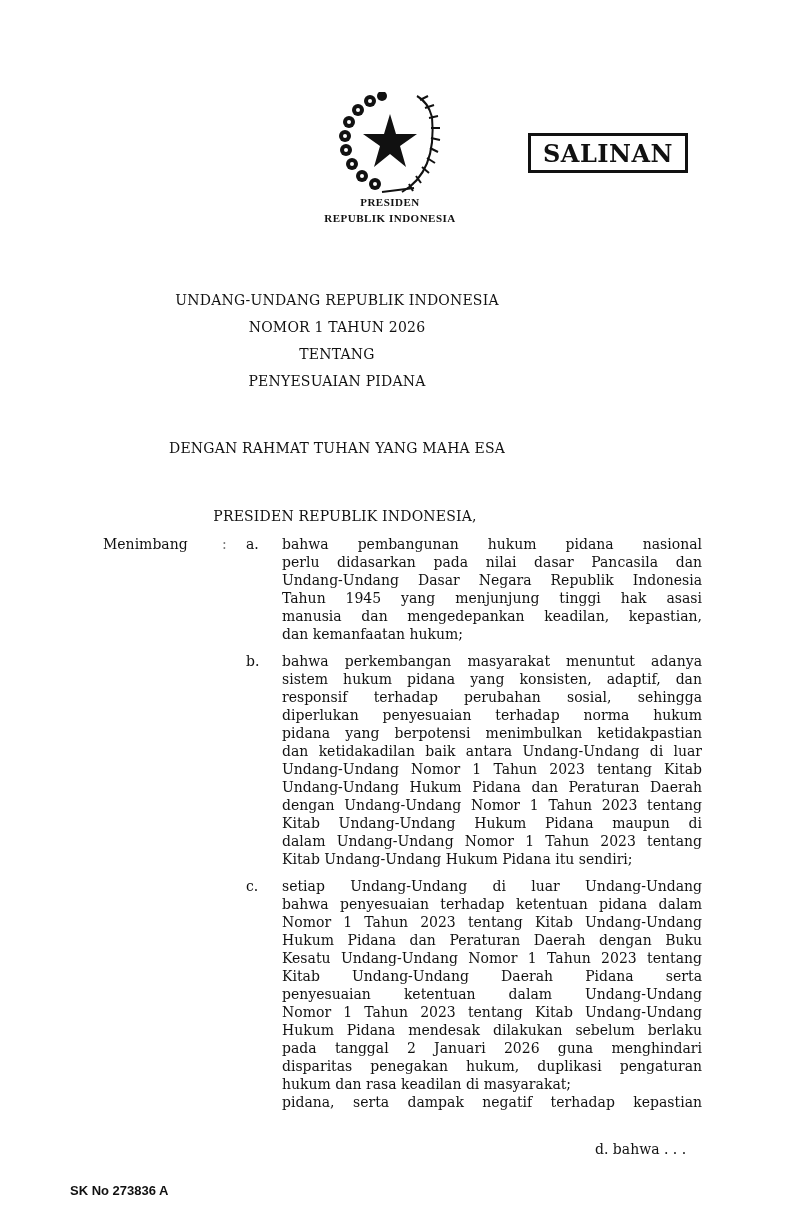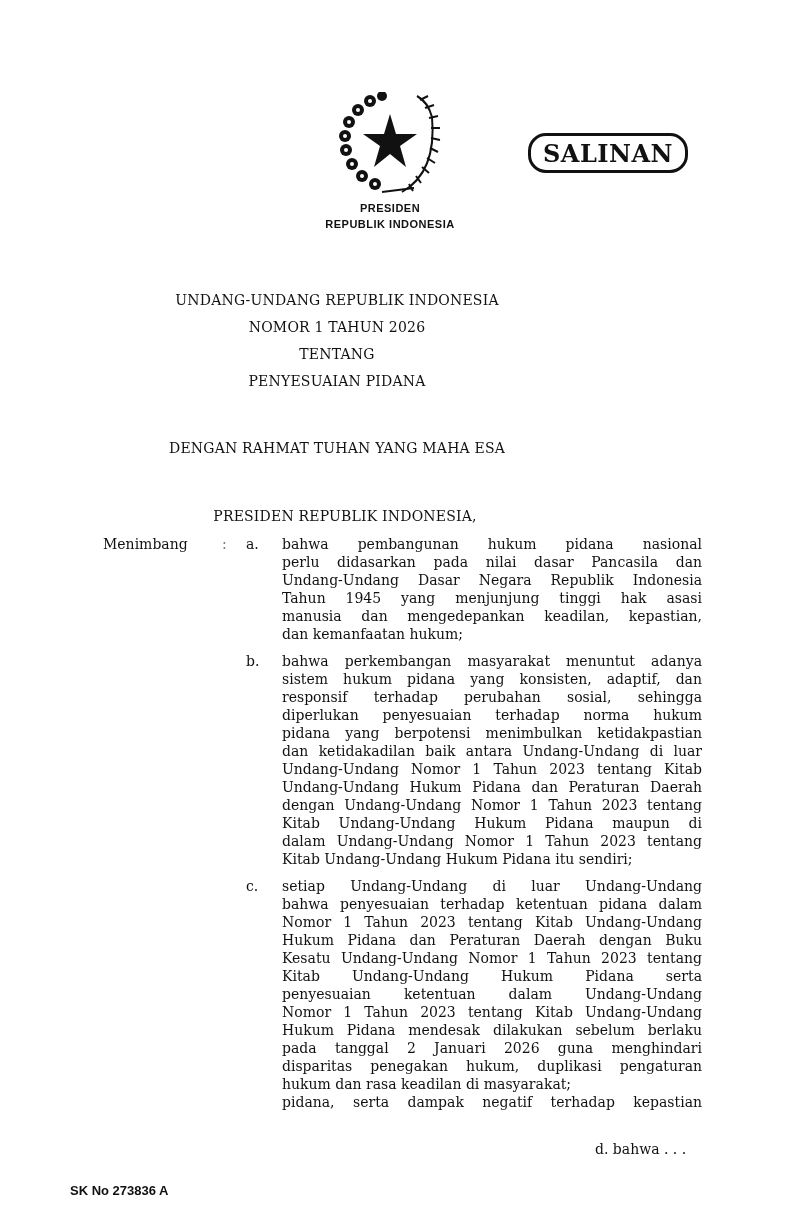--- a/index.html
+++ b/index.html
@@ -1,30 +1,30 @@
 <!DOCTYPE html>
 <html><head>
 <meta charset="utf-8">
 <style>
   html, body { margin: 0; padding: 0; background: #ffffff; }
   body {
     width: 800px; height: 1231px; position: relative; overflow: hidden;
     font-family: "DejaVu Serif", serif; color: #111;
   }
-  .abs { position: absolute; border-radius: 18px; }
+  .abs { position: absolute; }
   .emblem { left: 332px; top: 92px; width: 116px; height: 110px; }
   .salinan-box {
     left: 528px; top: 133px; width: 160px; height: 40px;
     border: 3px solid #111; box-sizing: border-box;
     display: flex; align-items: center; justify-content: center;
     font-family: "DejaVu Serif", serif; font-weight: bold; font-size: 24px; letter-spacing: 0.5px;
   }
   .pres-head {
-    left: 290px; top: 200px; width: 200px; text-align: center;
-    font-family: Liberation Sans, sans-serif; font-weight: bold; font-size: 11px; line-height: 16px; letter-spacing: 0.5px;
+    left: 290px; top: 194px; width: 200px; text-align: center;
+    font-family: Liberation Serif, serif; font-weight: bold; font-size: 11px; line-height: 16px; letter-spacing: 0.5px;
   }
   .center-line {
     left: 0; width: 674px; text-align: center;
     font-size: 14px; line-height: 18px; letter-spacing: 0.2px;
   }
   .label-menimbang { left: 103px; top: 535px; font-size: 14px; line-height: 18px; }
   .colon { left: 222px; top: 535px; font-size: 14px; line-height: 18px; color: #777; }
   .item-letter { font-size: 14px; line-height: 18px; }
   .item-text {
     left: 276px; width: 420px; font-size: 14px; line-height: 18px;
@@ -128,21 +128,21 @@
   <span class="ln last">Kitab Undang-Undang Hukum Pidana itu sendiri;</span>
 </div>
 
 <div class="abs item-letter" style="left:246px; top:877px">c.</div>
 <div class="abs item-text" style="top:877px">
   <span class="ln">setiap Undang-Undang di luar Undang-Undang</span>
   <span class="ln">bahwa penyesuaian terhadap ketentuan pidana dalam</span>
   <span class="ln">Nomor 1 Tahun 2023 tentang Kitab Undang-Undang</span>
   <span class="ln">Hukum Pidana dan Peraturan Daerah dengan Buku</span>
   <span class="ln">Kesatu Undang-Undang Nomor 1 Tahun 2023 tentang</span>
-  <span class="ln">Kitab Undang-Undang Hukum Pidana serta</span>
+  <span class="ln">Kitab Undang-Undang Daerah Pidana serta</span>
   <span class="ln">penyesuaian ketentuan dalam Undang-Undang</span>
   <span class="ln">Nomor 1 Tahun 2023 tentang Kitab Undang-Undang</span>
   <span class="ln">Hukum Pidana mendesak dilakukan sebelum berlaku</span>
   <span class="ln">pada tanggal 2 Januari 2026 guna menghindari</span>
   <span class="ln">disparitas penegakan hukum, duplikasi pengaturan</span>
   <span class="ln last">hukum dan rasa keadilan di masyarakat;</span>
   <span class="ln">pidana, serta dampak negatif terhadap kepastian</span>
 </div>
 
 <div class="abs continuation">d. bahwa . . .</div>

